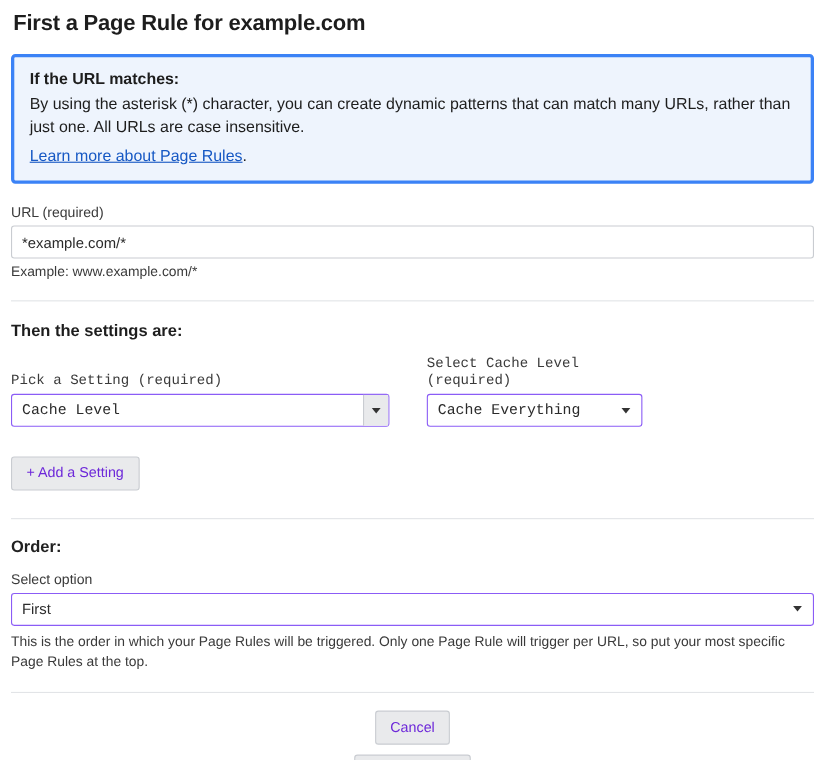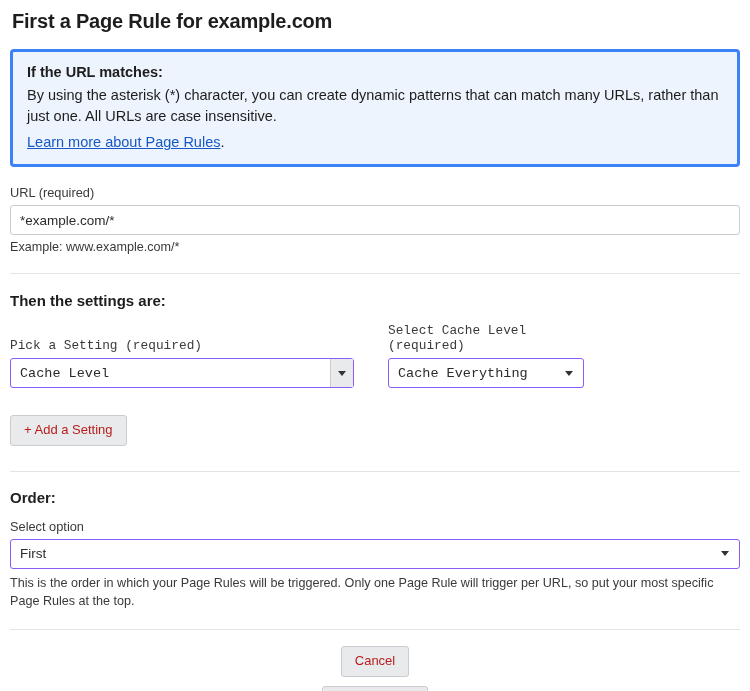--- a/index.html
+++ b/index.html
@@ -146,21 +146,21 @@
     border-right: 4.5px solid transparent;
     border-top: 5px solid #333;
   }
 
   .btn {
     font-family: "Liberation Sans", sans-serif;
     font-size: 13px;
     border-radius: 3px;
     border: 1px solid #c9ccd1;
     background: #e9eaec;
-    color: #b91c1c;
+    color: #6d28d9;
     padding: 7px 13px;
     cursor: pointer;
     line-height: 1.15;
   }
   .add-setting {
     margin: 27px 0 0 0;
   }
 
   .order-title {
     font-size: 15px;

